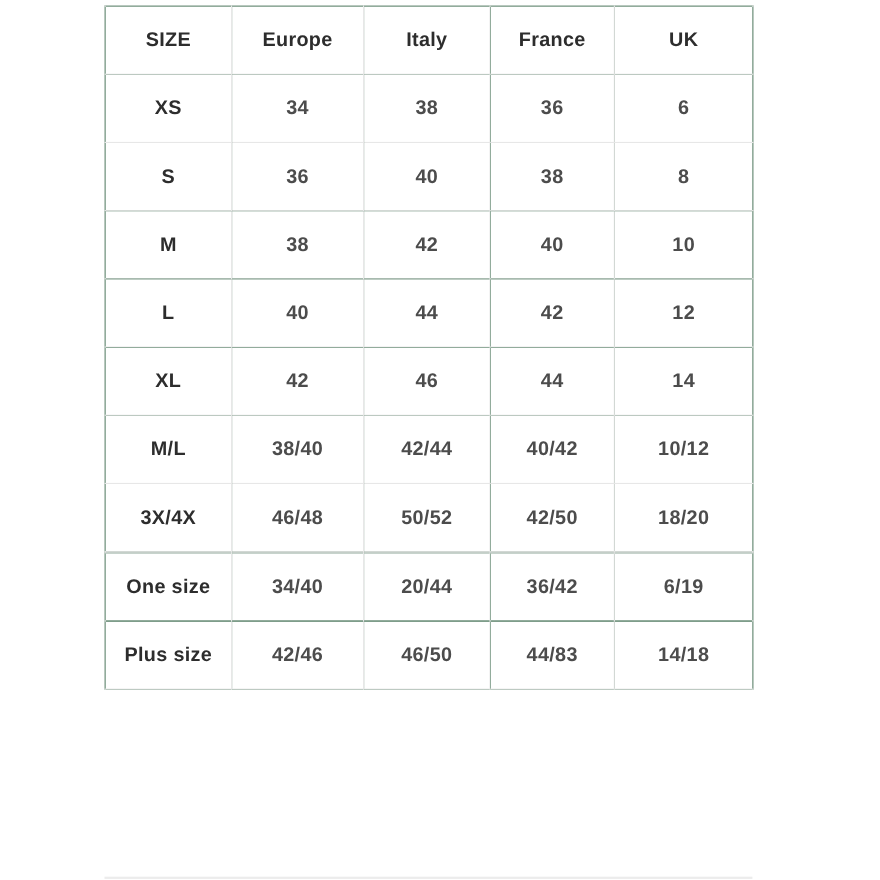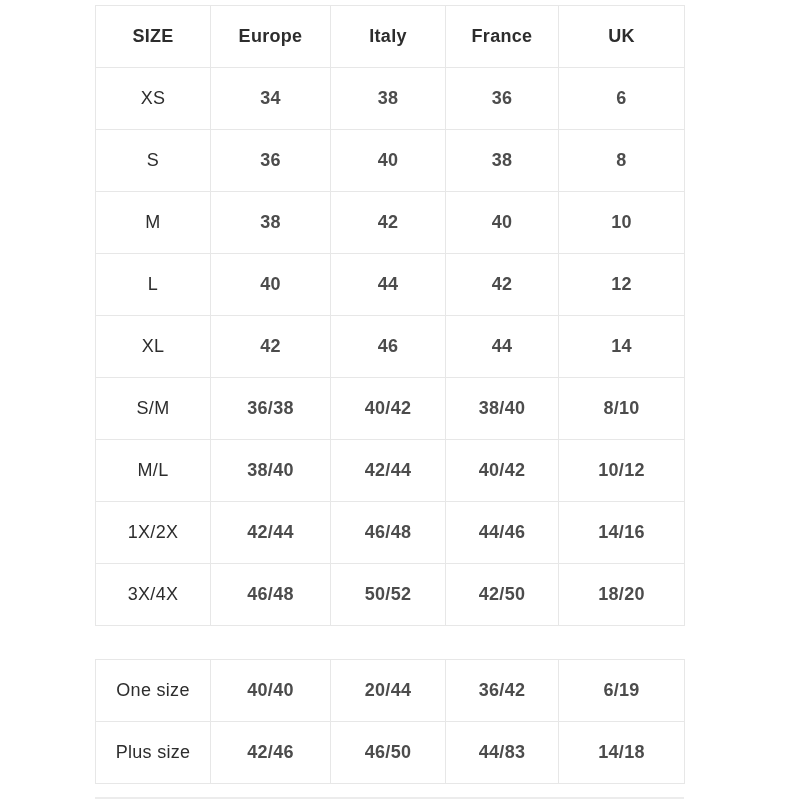--- a/index.html
+++ b/index.html
@@ -34,37 +34,36 @@
     white-space: nowrap;
   }
   th.header-cell {
     font-size: 18px;
     font-weight: bold;
     color: #2d2d2d;
     letter-spacing: 0.3px;
   }
   td.label-cell {
     font-size: 18px;
-    font-weight: normal;
+    font-weight: bold;
     color: #2d2d2d;
     letter-spacing: 0.3px;
   }
   td.value-cell {
     font-size: 18px;
     font-weight: bold;
     color: #4c4c4c;
     letter-spacing: 0.3px;
   }
   col.c1 { width: 115px; }
   col.c2 { width: 120px; }
   col.c3 { width: 115px; }
   col.c4 { width: 113px; }
   col.c5 { width: 126px; }
   table.extra-table {
-    margin-top: 33px;
   }
   .bottom-cutoff-line {
     position: absolute;
     left: 95px;
     top: 797px;
     width: 589px;
     height: 2px;
     background: #ececec;
   }
 </style>
@@ -120,39 +119,25 @@
           <td class="value-cell">12</td>
         </tr>
         <tr>
           <td class="label-cell">XL</td>
           <td class="value-cell">42</td>
           <td class="value-cell">46</td>
           <td class="value-cell">44</td>
           <td class="value-cell">14</td>
         </tr>
         <tr>
-          <td class="label-cell">S/M</td>
-          <td class="value-cell">36/38</td>
-          <td class="value-cell">40/42</td>
-          <td class="value-cell">38/40</td>
-          <td class="value-cell">8/10</td>
-        </tr>
-        <tr>
           <td class="label-cell">M/L</td>
           <td class="value-cell">38/40</td>
           <td class="value-cell">42/44</td>
           <td class="value-cell">40/42</td>
           <td class="value-cell">10/12</td>
-        </tr>
-        <tr>
-          <td class="label-cell">1X/2X</td>
-          <td class="value-cell">42/44</td>
-          <td class="value-cell">46/48</td>
-          <td class="value-cell">44/46</td>
-          <td class="value-cell">14/16</td>
         </tr>
         <tr>
           <td class="label-cell">3X/4X</td>
           <td class="value-cell">46/48</td>
           <td class="value-cell">50/52</td>
           <td class="value-cell">42/50</td>
           <td class="value-cell">18/20</td>
         </tr>
       </tbody>
   </table>
@@ -161,21 +146,21 @@
     <colgroup>
       <col class="c1">
         <col class="c2">
         <col class="c3">
         <col class="c4">
         <col class="c5">
     </colgroup>
     <tbody id="extra-rows">
         <tr>
           <td class="label-cell">One size</td>
-          <td class="value-cell">40/40</td>
+          <td class="value-cell">34/40</td>
           <td class="value-cell">20/44</td>
           <td class="value-cell">36/42</td>
           <td class="value-cell">6/19</td>
         </tr>
         <tr>
           <td class="label-cell">Plus size</td>
           <td class="value-cell">42/46</td>
           <td class="value-cell">46/50</td>
           <td class="value-cell">44/83</td>
           <td class="value-cell">14/18</td>

